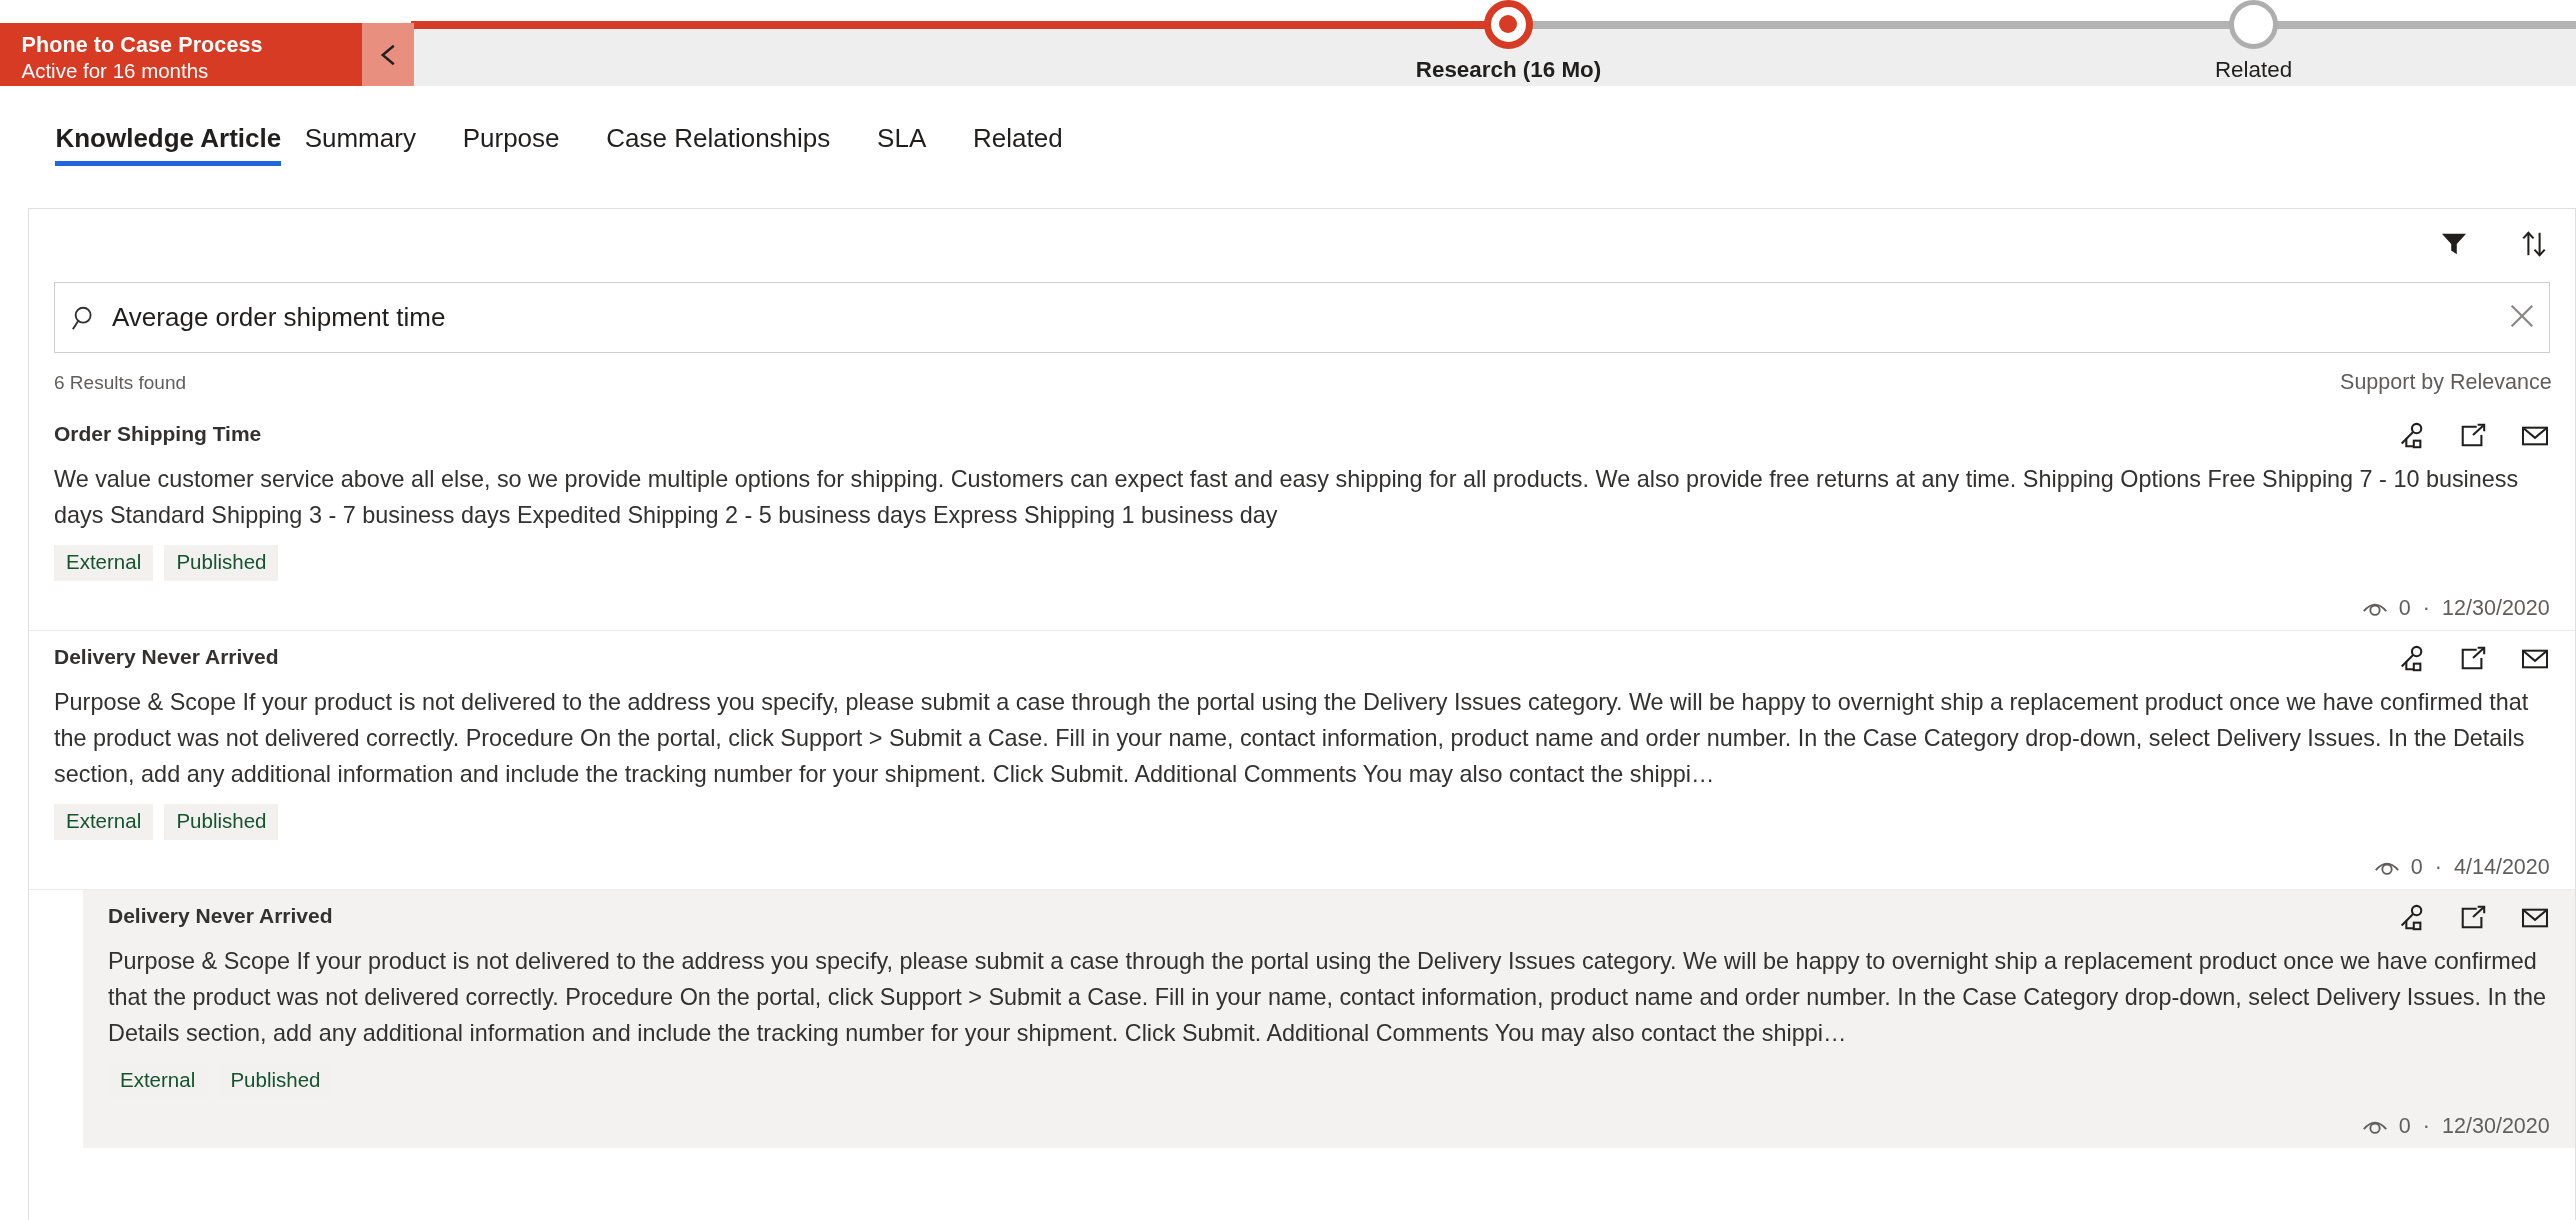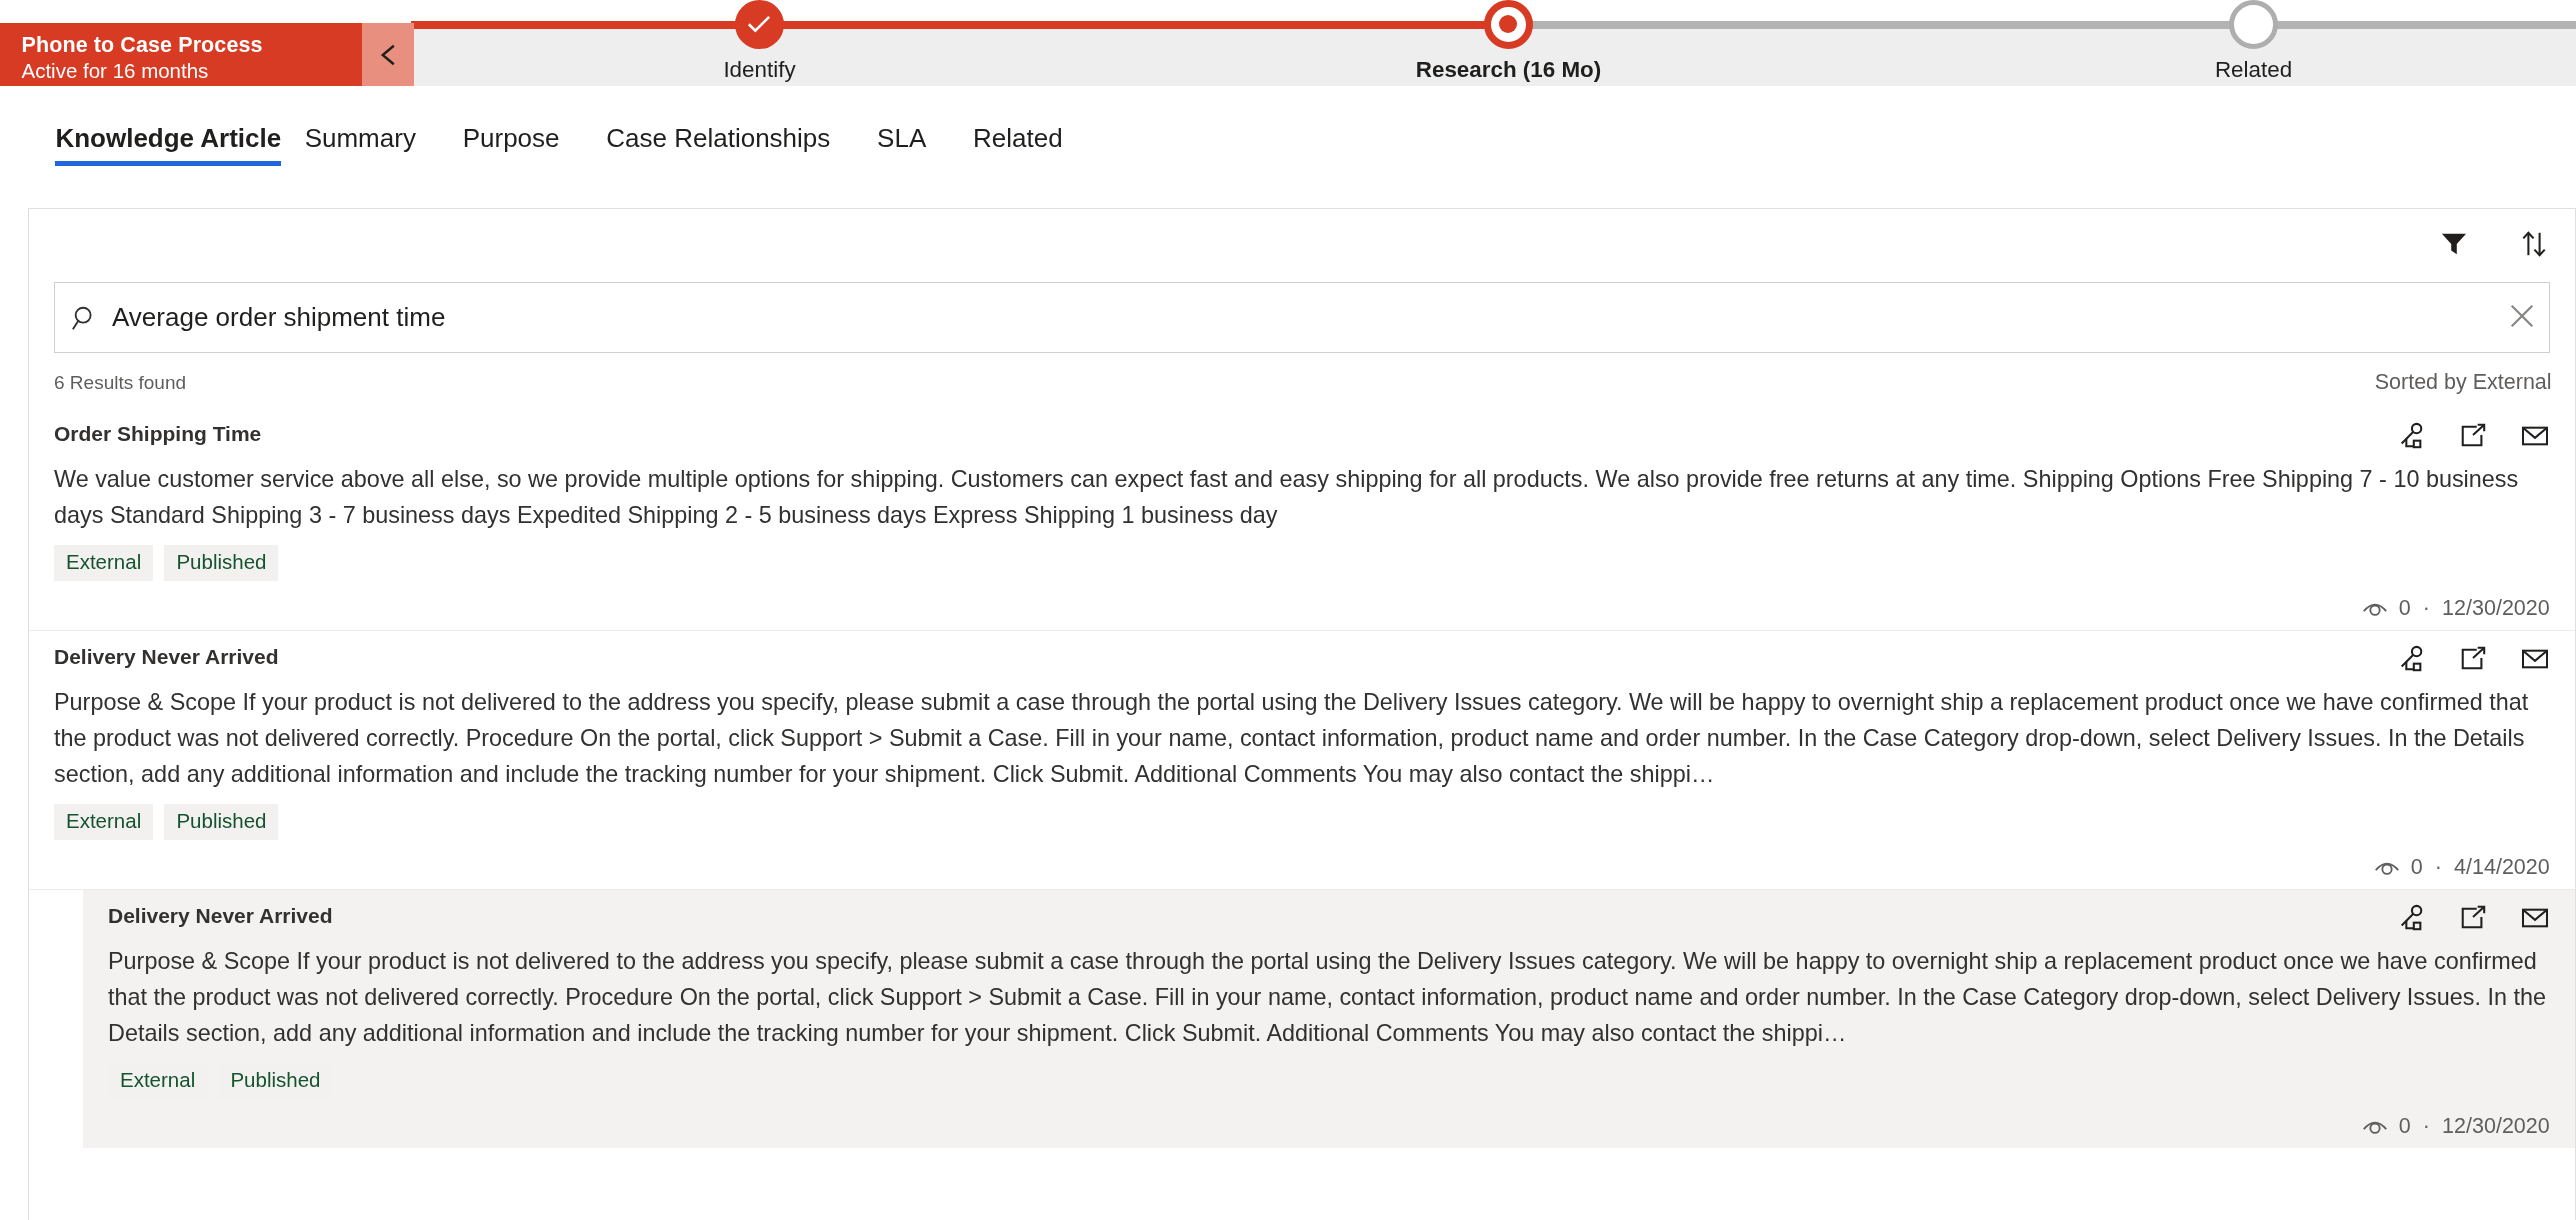--- a/index.html
+++ b/index.html
@@ -267,30 +267,20 @@
   </div>
 
   <div class="bpf-collapse">
     <span>
       <svg width="20.5" height="24" viewBox="0 0 22 26">
           <polyline points="17,3 5,13 17,23" fill="none" stroke="#201f1e" stroke-width="2.6"></polyline>
         </svg>
     </span>
   </div>
 
-  <div class="bpf-stage" style="left:642px; width:235px;">
-    <div class="bpf-node done">
-      <span>
-        <svg width="24" height="20.5" viewBox="0 0 26 22">
-            <polyline points="2,11 9,18 24,3" fill="none" stroke="#ffffff" stroke-width="2.8"></polyline>
-          </svg>
-      </span>
-    </div>
-    <div class="bpf-stage-label">Identify</div>
-  </div>
 
   <div class="bpf-stage" style="left:1391px; width:235px;">
     <div class="bpf-node active">
       <span class="dot"></span>
     </div>
     <div class="bpf-stage-label bold">Research  (16 Mo)</div>
   </div>
 
   <div class="bpf-stage" style="left:2136px; width:235px;">
     <div class="bpf-node pending"></div>
@@ -344,21 +334,21 @@
         <svg width="28" height="28" viewBox="0 0 30 30">
           <line x1="4" y1="4" x2="26" y2="26" stroke="#8a8886" stroke-width="2.4"></line>
           <line x1="26" y1="4" x2="4" y2="26" stroke="#8a8886" stroke-width="2.4"></line>
         </svg>
       </span>
     </div>
   </div>
 
   <div class="meta-row">
     <div class="meta-count">6 Results found</div>
-    <div class="meta-sorted">Sorted by External</div>
+    <div class="meta-sorted">Support by Relevance</div>
   </div>
 
   <div class="results">
 
     <div class="result">
       <div class="result-head">
         <div class="result-title">Order Shipping Time</div>
         <div class="result-actions">
           <div class="action-icon">
             <svg width="32" height="28" viewBox="0 0 34 30">

